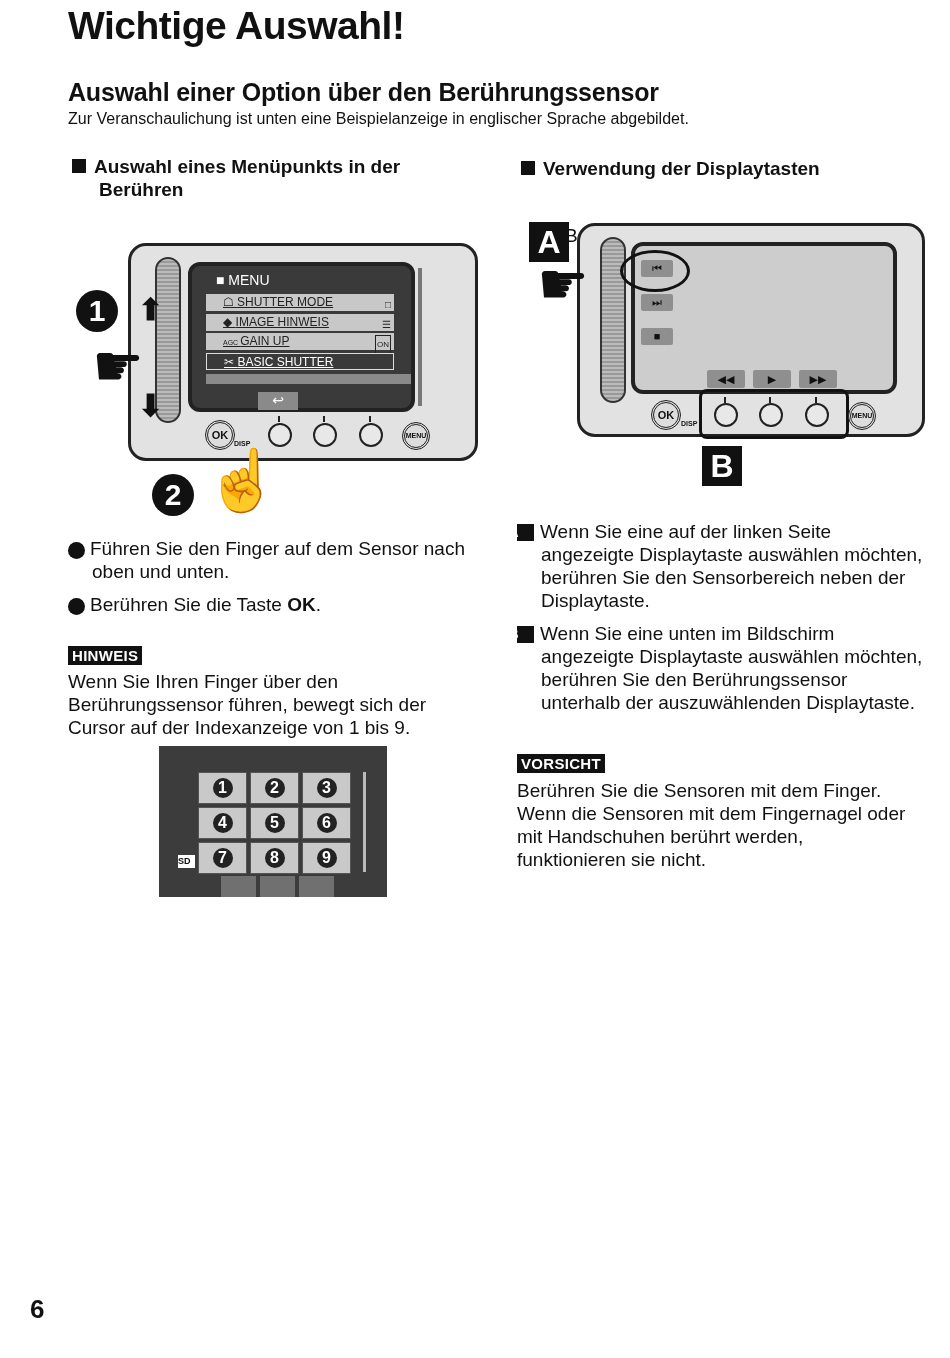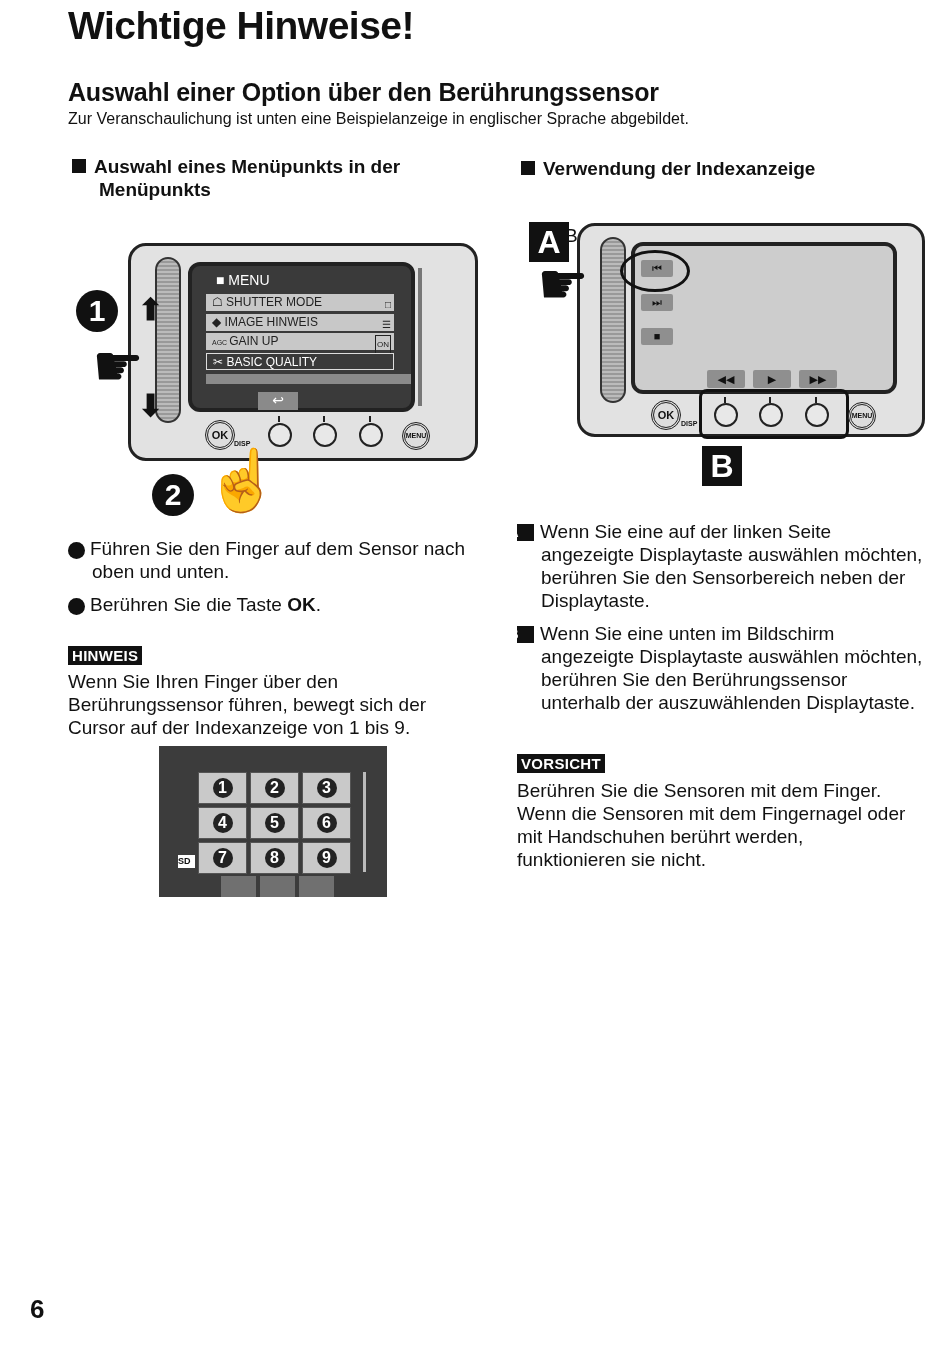--- a/index.html
+++ b/index.html
@@ -15,63 +15,63 @@
   .indent { padding-left: 27px; display: block; }
   .body-text { font-size: 19px; line-height: 23px; }
   .badge { background: #111; color: #fff; font-weight: bold; font-size: 15px; padding: 1px 4px; display: inline-block; letter-spacing: 0.3px; }
   .numcirc { display: inline-block; width: 17px; height: 17px; border-radius: 50%; background: #111; color: #fff; font-size: 12px; font-weight: bold; text-align: center; line-height: 17px; margin-right: 5px; vertical-align: 1px; }
   .letterbox { display: inline-block; width: 17px; height: 17px; background: #111; color: #fff; font-size: 14px; font-weight: bold; text-align: center; line-height: 17px; margin-right: 6px; vertical-align: 1px; }
   .hang { padding-left: 24px; text-indent: -24px; }
   
   .cam { border: 3px solid #222; border-radius: 18px; background: #e2e2e2; box-sizing: border-box; }
   .slider { border: 2px solid #333; border-radius: 14px; background: repeating-linear-gradient(0deg, #bbb 0 2px, #999 2px 4px); position: absolute; }
   .screen { border: 4px solid #222; border-radius: 12px; position: absolute; box-sizing: border-box; }
-  .menu-row { position: absolute; height: 17px; background: #c8c8c8; color: #222; font-size: 12px; line-height: 17px; padding-left: 6px; box-sizing: border-box; }
+  .menu-row { position: absolute; height: 17px; background: #c8c8c8; color: #222; font-size: 12px; line-height: 17px; padding-left: 17px; box-sizing: border-box; text-decoration: underline; }
   .menu-row .rico { position: absolute; right: 3px; top: 2px; font-size: 10px; }
   .btn-round { position: absolute; width: 20px; height: 20px; border: 2px solid #222; border-radius: 50%; background: #e8e8e8; }
   .tick { position: absolute; width: 2px; height: 6px; background: #222; }
   .okbtn { position: absolute; width: 24px; height: 24px; border: 3px double #222; border-radius: 50%; background: #ddd; font-size: 11px; text-align: center; line-height: 24px; font-weight: bold; }
   .menubtn { position: absolute; width: 22px; height: 22px; border: 3px double #222; border-radius: 50%; background: #ddd; font-size: 7px; text-align: center; line-height: 22px; font-weight: bold; }
   .disp { position: absolute; font-size: 7px; font-weight: bold; }
   .step { position: absolute; width: 42px; height: 42px; border-radius: 50%; background: #111; color: #fff; font-size: 30px; font-weight: bold; text-align: center; line-height: 42px; }
   .bigletter { position: absolute; width: 40px; height: 40px; background: #111; color: #fff; font-size: 32px; font-weight: bold; text-align: center; line-height: 40px; }
   .pbtn { position: absolute; background: #8f8f8f; color: #111; font-size: 11px; text-align: center; border-radius: 2px; }
   .thumb { position: absolute; width: 49px; height: 32px; background: #c9c9c9; border: 1px solid #555; box-sizing: border-box; }
   .thumb span { position: absolute; left: 50%; top: 50%; transform: translate(-50%,-50%); width: 20px; height: 20px; border-radius: 50%; background: #222; color: #fff; font-weight: bold; font-size: 16px; text-align: center; line-height: 20px; }
 </style>
 </head>
 <body>
 
-<h1 class="abs h1">Wichtige Hinweise!</h1>
+<h1 class="abs h1">Wichtige Auswahl!</h1>
 <h2 class="abs h2">Auswahl einer Option über den Berührungssensor</h2>
 <div class="abs intro">Zur Veranschaulichung ist unten eine Beispielanzeige in englischer Sprache abgebildet.</div>
 
 <div class="abs sub" style="left:72px; top:155px; width:420px;">
   <span class="sq"></span><b>Auswahl eines Menüpunkts in der</b>
-  <span class="indent"><b>Menüpunkts</b></span>
+  <span class="indent"><b>Berühren</b></span>
 </div>
 
 <div class="abs" style="left:70px; top:240px; width:415px; height:285px;">
   <div class="abs cam" style="left:58px; top:3px; width:350px; height:218px;"></div>
   <div class="slider" style="left:85px; top:17px; width:22px; height:162px;"></div>
   <div class="screen" style="left:118px; top:22px; width:227px; height:150px; background:#3a3a3a;">
     <div class="abs" style="left:24px; top:6px; color:#fff; font-size:14px;">
       <span>■</span> <span>MENU</span>
     </div>
     <div class="menu-row" style="left:14px; top:28px; width:188px;">
       <span>☖ </span><span>SHUTTER MODE</span><span class="rico">□</span>
     </div>
     <div class="menu-row" style="left:14px; top:48px; width:188px;">
       <span>◆ </span><span>IMAGE HINWEIS</span><span class="rico">☰</span>
     </div>
     <div class="menu-row" style="left:14px; top:67px; width:188px;">
       <span style="font-size:7px;">AGC </span><span>GAIN UP</span><span class="rico" style="border:1px solid #222;padding:0 1px;font-size:8px;">ON</span>
     </div>
     <div class="menu-row" style="left:14px; top:87px; width:188px; background:#3a3a3a; color:#fff; border:1px solid #ddd;">
-      <span>✂ </span><span>BASIC QUALITY</span>
+      <span>✂ </span><span>BASIC SHUTTER</span>
     </div>
     <div class="abs" style="left:14px; top:108px; width:205px; height:10px; background:#8a8a8a;"></div>
     <div class="abs" style="left:66px; top:126px; width:40px; height:18px; background:#8a8a8a; color:#fff; text-align:center; font-size:14px;">↩</div>
     <div class="abs" style="left:226px; top:2px; width:4px; height:138px; background:#777;"></div>
   </div>
   <div class="tick" style="left:208px; top:176px;"></div>
   <div class="tick" style="left:253px; top:176px;"></div>
   <div class="tick" style="left:299px; top:176px;"></div>
   <div class="okbtn" style="left:135px; top:180px;">OK</div>
   <div class="disp" style="left:164px; top:200px;">DISP</div>
@@ -126,21 +126,21 @@
       </div>
     </div>
   <div class="abs" style="left:19px; top:109px; width:17px; height:13px; background:#fff; color:#111; font-size:9px; font-weight:bold; line-height:13px;">SD</div>
   <div class="abs" style="left:204px; top:26px; width:3px; height:100px; background:#bbb;"></div>
   <div class="abs" style="left:62px; top:130px; width:35px; height:21px; background:#707070;"></div>
   <div class="abs" style="left:101px; top:130px; width:35px; height:21px; background:#707070;"></div>
   <div class="abs" style="left:140px; top:130px; width:35px; height:21px; background:#707070;"></div>
 </div>
 
 <div class="abs sub" style="left:521px; top:157px; width:420px;">
-  <span class="sq"></span><b>Verwendung der Indexanzeige</b>
+  <span class="sq"></span><b>Verwendung der Displaytasten</b>
   <span class="indent" style="padding-left:23px;margin-top:44px;">(z.B. während der Wiedergabe ☞ S. 18)</span>
 </div>
 
 <div class="abs" style="left:527px; top:220px; width:400px; height:270px;">
   <div class="abs cam" style="left:50px; top:3px; width:348px; height:214px;"></div>
   <div class="slider" style="left:73px; top:17px; width:22px; height:162px;"></div>
   <div class="screen" style="left:104px; top:22px; width:266px; height:152px; background:#cdcdcd;">
     <div class="pbtn" style="left:6px; top:14px; width:32px; height:17px; line-height:17px;">⏮</div>
     <div class="pbtn" style="left:6px; top:48px; width:32px; height:17px; line-height:17px;">⏭</div>
     <div class="pbtn" style="left:6px; top:82px; width:32px; height:17px; line-height:17px;">■</div>

